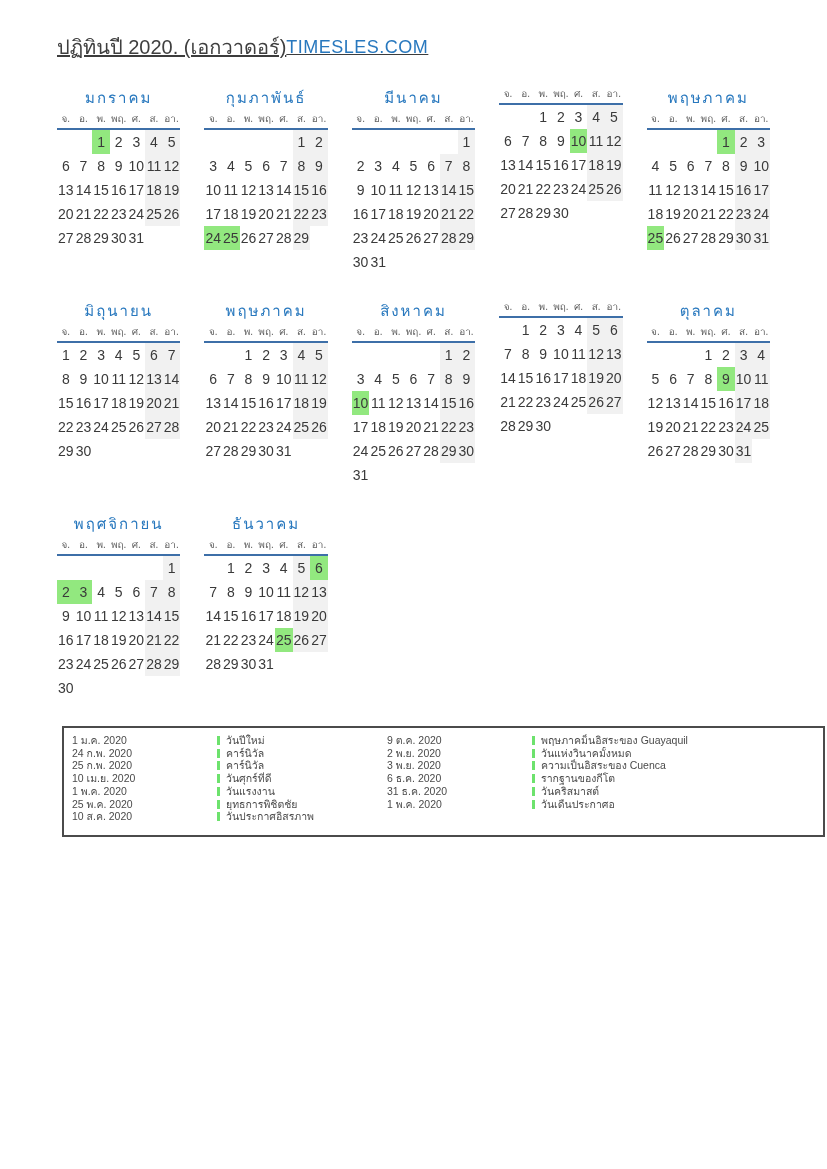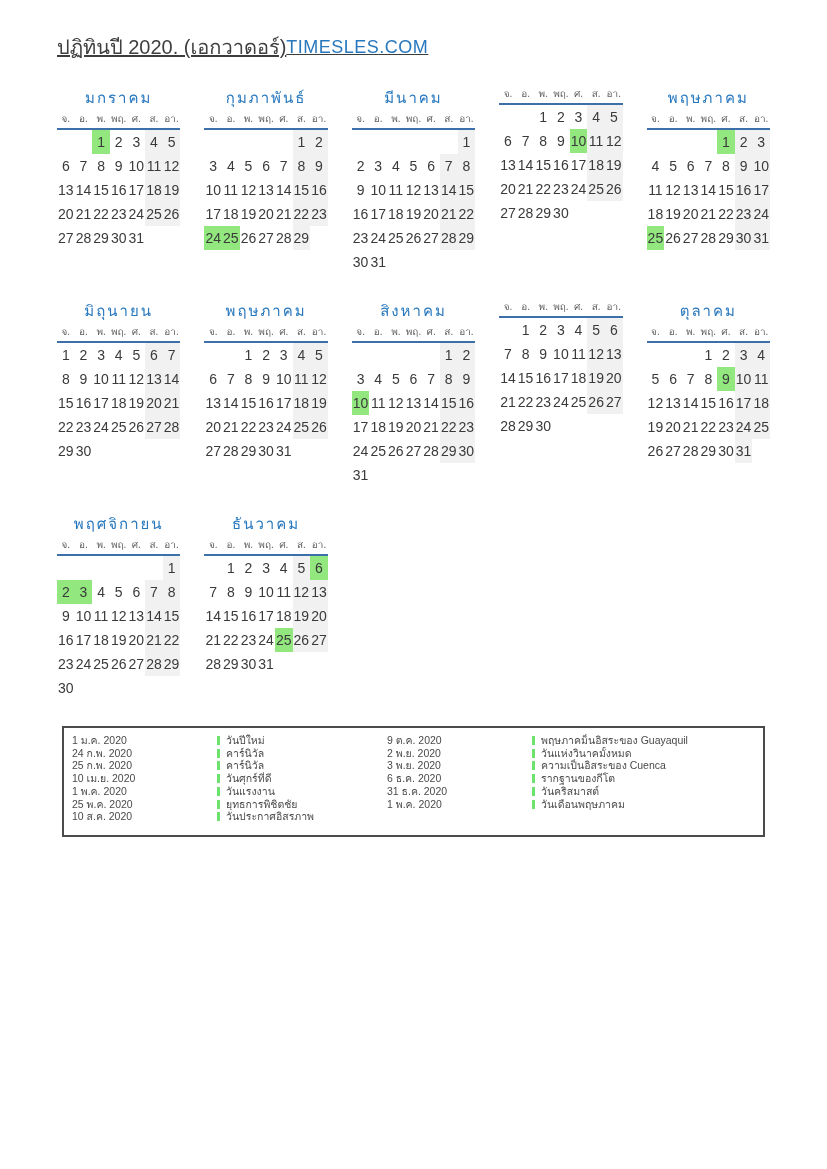--- a/index.html
+++ b/index.html
@@ -46,21 +46,21 @@
   }
   .days-grid {
     display:grid; grid-template-columns:repeat(7,1fr);
     grid-auto-rows:24px; font-size:14px; color:#3a3a3a;
   }
   .cell { display:flex; align-items:center; justify-content:center; }
   .cell.weekend { background:var(--weekend); }
   .cell.holiday { background:var(--holiday); }
   .legend-box {
     margin:26px 57px 0 62px;
-    width:703px;
+    width:763px;
     border:2px solid #4b4b4b;
     padding:6px 8px 12px 8px;
   }
   .legend-grid {
     display:grid;
     grid-template-columns:145px 170px 145px 1fr;
     row-gap:0;
   }
   .legend-grid > div {
     font-size:10.5px; line-height:12.7px; color:#4a4a4a;
@@ -681,19 +681,19 @@
       <div><span class="hbar"></span><span>วันศุกร์ที่ดี</span></div>
       <div>6 ธ.ค. 2020</div>
       <div><span class="hbar"></span><span>รากฐานของกีโต</span></div>
       <div>1 พ.ค. 2020</div>
       <div><span class="hbar"></span><span>วันแรงงาน</span></div>
       <div>31 ธ.ค. 2020</div>
       <div><span class="hbar"></span><span>วันคริสมาสต์</span></div>
       <div>25 พ.ค. 2020</div>
       <div><span class="hbar"></span><span>ยุทธการพิชิตชัย</span></div>
       <div>1 พ.ค. 2020</div>
-      <div><span class="hbar"></span><span>วันเดือนพฤษภาคม</span></div>
+      <div><span class="hbar"></span><span>วันเดืนประกาศอ</span></div>
       <div>10 ส.ค. 2020</div>
       <div><span class="hbar"></span><span>วันประกาศอิสรภาพ</span></div>
       <div></div>
       <div></div>
     </div>
 </div>
 
 </body></html>

